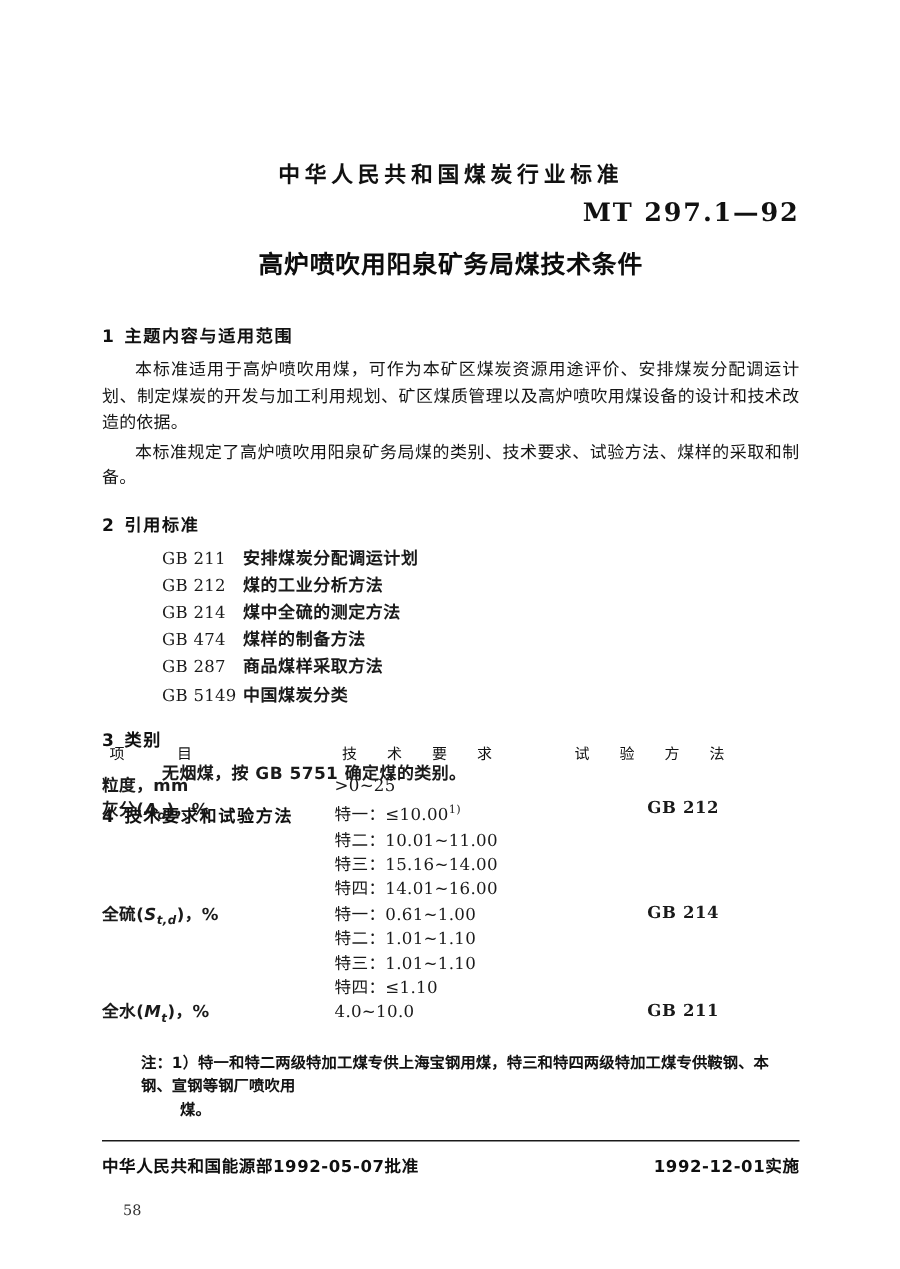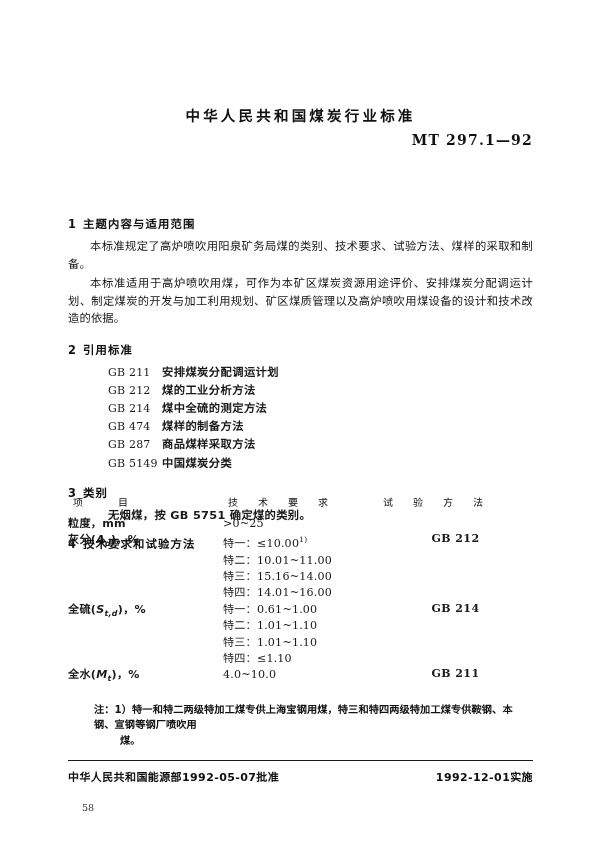--- a/index.html
+++ b/index.html
@@ -41,21 +41,21 @@
     font-weight: bold;
     letter-spacing: 3.2px;
     color: #111;
     white-space: nowrap;
   }
 
   .std-no {
     position: absolute;
     right: 0;
     top: 28px;
-    font-size: 14px;
+    font-size: 17px;
     font-weight: bold;
     letter-spacing: 1.2px;
     font-family: "DejaVu Serif", "Liberation Serif", serif;
     color: #111;
   }
 
   .hdr-title {
     text-align: center;
     font-size: 16.5px;
     font-weight: bold;
@@ -220,30 +220,31 @@
 </style>
 </head>
 <body>
 
 <div class="page">
   <div class="content">
 
     <div class="hdr-block">
       <div class="hdr-line1">中华人民共和国煤炭行业标准</div>
       <div class="std-no">MT 297.1—92</div>
+      <div class="hdr-title">高炉喷吹用阳泉矿务局煤技术条件</div>
     </div>
 
     <div class="body-block">
 
       <div class="sec-head">
         <span class="sec-num">1</span>
         <span class="sec-title">主题内容与适用范围</span>
       </div>
+      <p class="para">本标准适用于高炉喷吹用煤，可作为本矿区煤炭资源用途评价、安排煤炭分配调运计划、制定煤炭的开发与加工利用规划、矿区煤质管理以及高炉喷吹用煤设备的设计和技术改造的依据。</p>
       <p class="para">本标准规定了高炉喷吹用阳泉矿务局煤的类别、技术要求、试验方法、煤样的采取和制备。</p>
-      <p class="para">本标准适用于高炉喷吹用煤，可作为本矿区煤炭资源用途评价、安排煤炭分配调运计划、制定煤炭的开发与加工利用规划、矿区煤质管理以及高炉喷吹用煤设备的设计和技术改造的依据。</p>
 
       <div class="sec-gap"></div>
 
       <div class="sec-head">
         <span class="sec-num">2</span>
         <span class="sec-title">引用标准</span>
       </div>
       <ul class="ref-list">
         <li class="ref-item">
           <span class="ref-code">GB 211</span><span class="ref-name">安排煤炭分配调运计划</span>

